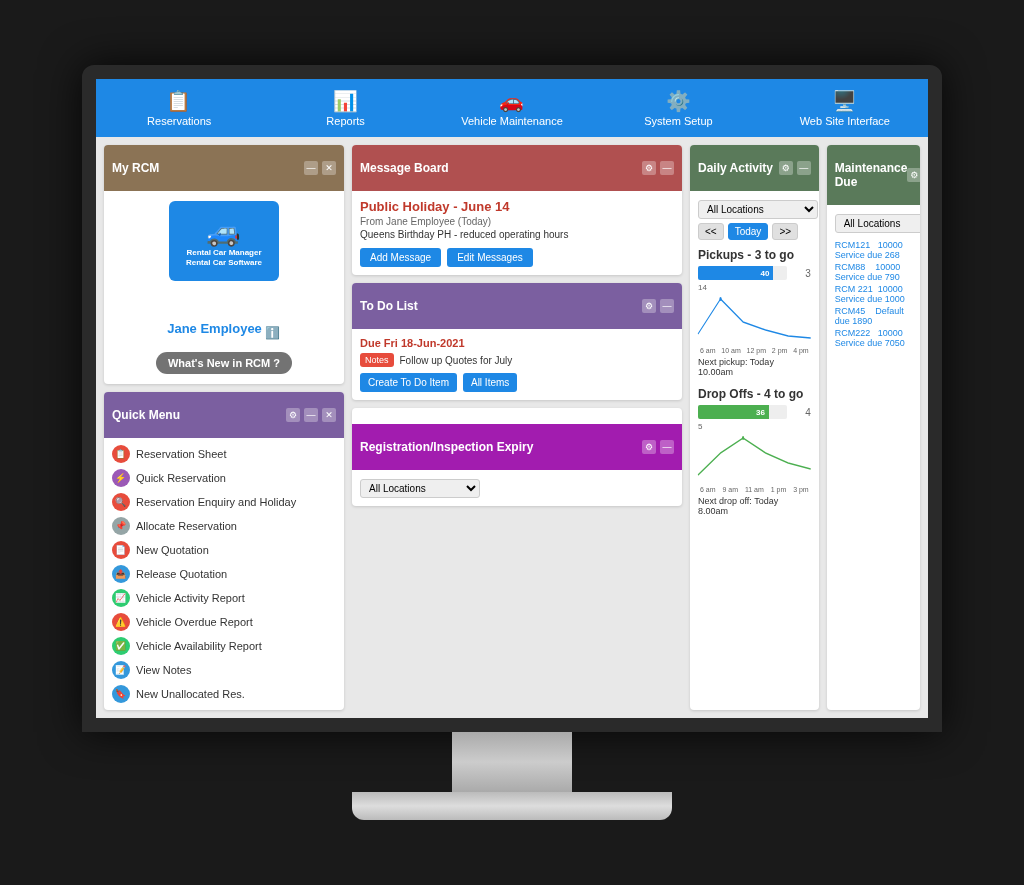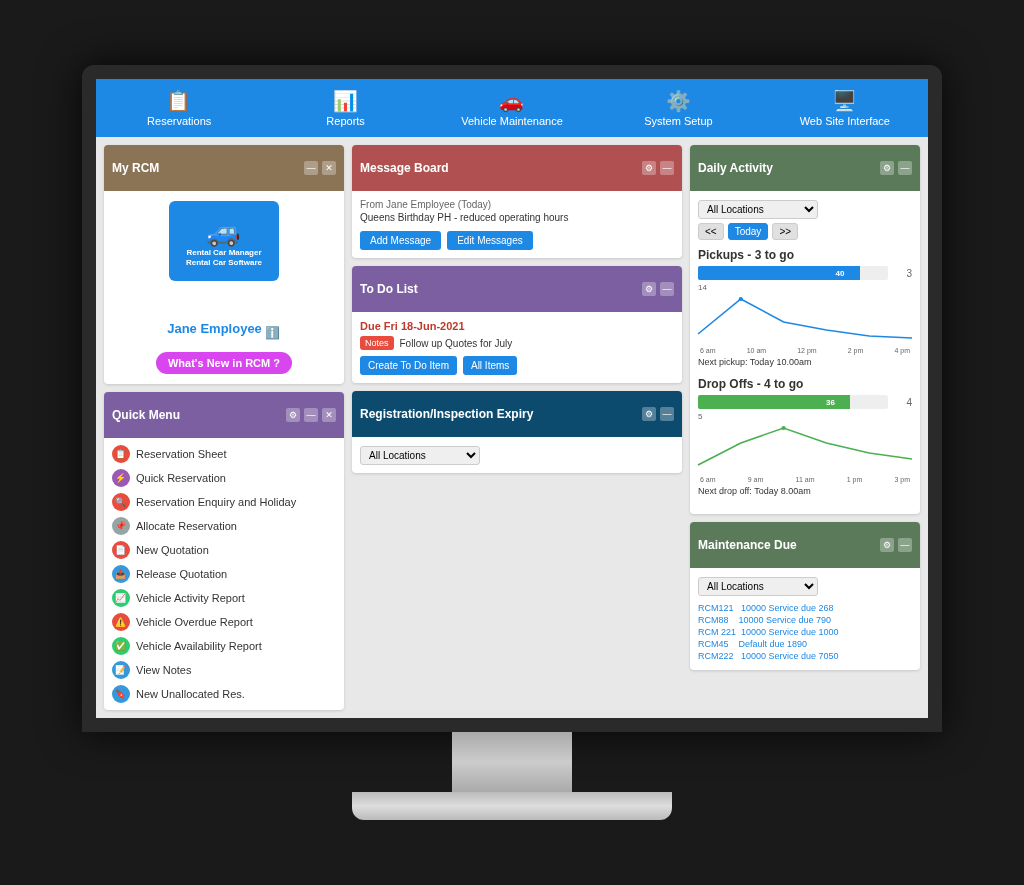--- a/index.html
+++ b/index.html
@@ -90,21 +90,20 @@
       display: flex;
       flex-direction: column;
       gap: 8px;
     }
 
     
     .right-col {
       width: 230px;
       flex-shrink: 0;
       display: flex;
-      flex-direction: column;
       gap: 8px;
     }
 
     
     .panel {
       background: white;
       border-radius: 4px;
       overflow: hidden;
       box-shadow: 0 1px 3px rgba(0,0,0,0.15);
     }
@@ -166,21 +165,21 @@
       font-weight: bold;
       line-height: 1.2;
     }
     .user-name {
       font-size: 13px;
       color: #1e88e5;
       font-weight: bold;
       margin-bottom: 8px;
     }
     .whats-new-btn {
-      background: #d946ef;
+      background: #737373;
       color: white;
       border: none;
       border-radius: 11px;
       padding: 5px 12px;
       font-size: 11px;
       cursor: pointer;
       font-weight: bold;
     }
 
     
@@ -266,21 +265,21 @@
       background: #1e88e5;
       color: white;
       border: none;
       border-radius: 3px;
       padding: 4px 8px;
       font-size: 10px;
       cursor: pointer;
     }
 
     
-    .reg-header { background: #0c4a6e; }
+    .reg-header { background: #a21caf; margin-top: 16px; }
     .reg-body { padding: 8px; }
     .reg-select {
       font-size: 10px;
       padding: 2px 4px;
       border: 1px solid #ccc;
       border-radius: 3px;
       width: 120px;
     }
 
     
@@ -332,21 +331,21 @@
       background: #eee;
       border-radius: 2px;
       overflow: hidden;
       position: relative;
     }
     .activity-bar-fill {
       height: 100%;
       display: flex;
       align-items: center;
       justify-content: flex-end;
-      padding-right: 15px;
+      padding-right: 4px;
       font-size: 8px;
       color: white;
       font-weight: bold;
     }
     .activity-bar-count {
       font-size: 10px;
       color: #666;
       width: 20px;
       text-align: right;
     }
@@ -506,20 +505,21 @@
 
         <div class="panel">
           <div class="panel-header msg-header">
             <span>Message Board</span>
             <div class="panel-header-controls">
               <button class="panel-header-btn">⚙</button>
               <button class="panel-header-btn">—</button>
             </div>
           </div>
           <div class="msg-body">
+            <div class="msg-title">Public Holiday - June 14</div>
             <div class="msg-from">From Jane Employee (Today)</div>
             <div class="msg-content">Queens Birthday PH - reduced operating hours</div>
             <div class="msg-btns">
               <button class="msg-btn">Add Message</button>
               <button class="msg-btn">Edit Messages</button>
             </div>
           </div>
         </div>
 
         <div class="panel">

